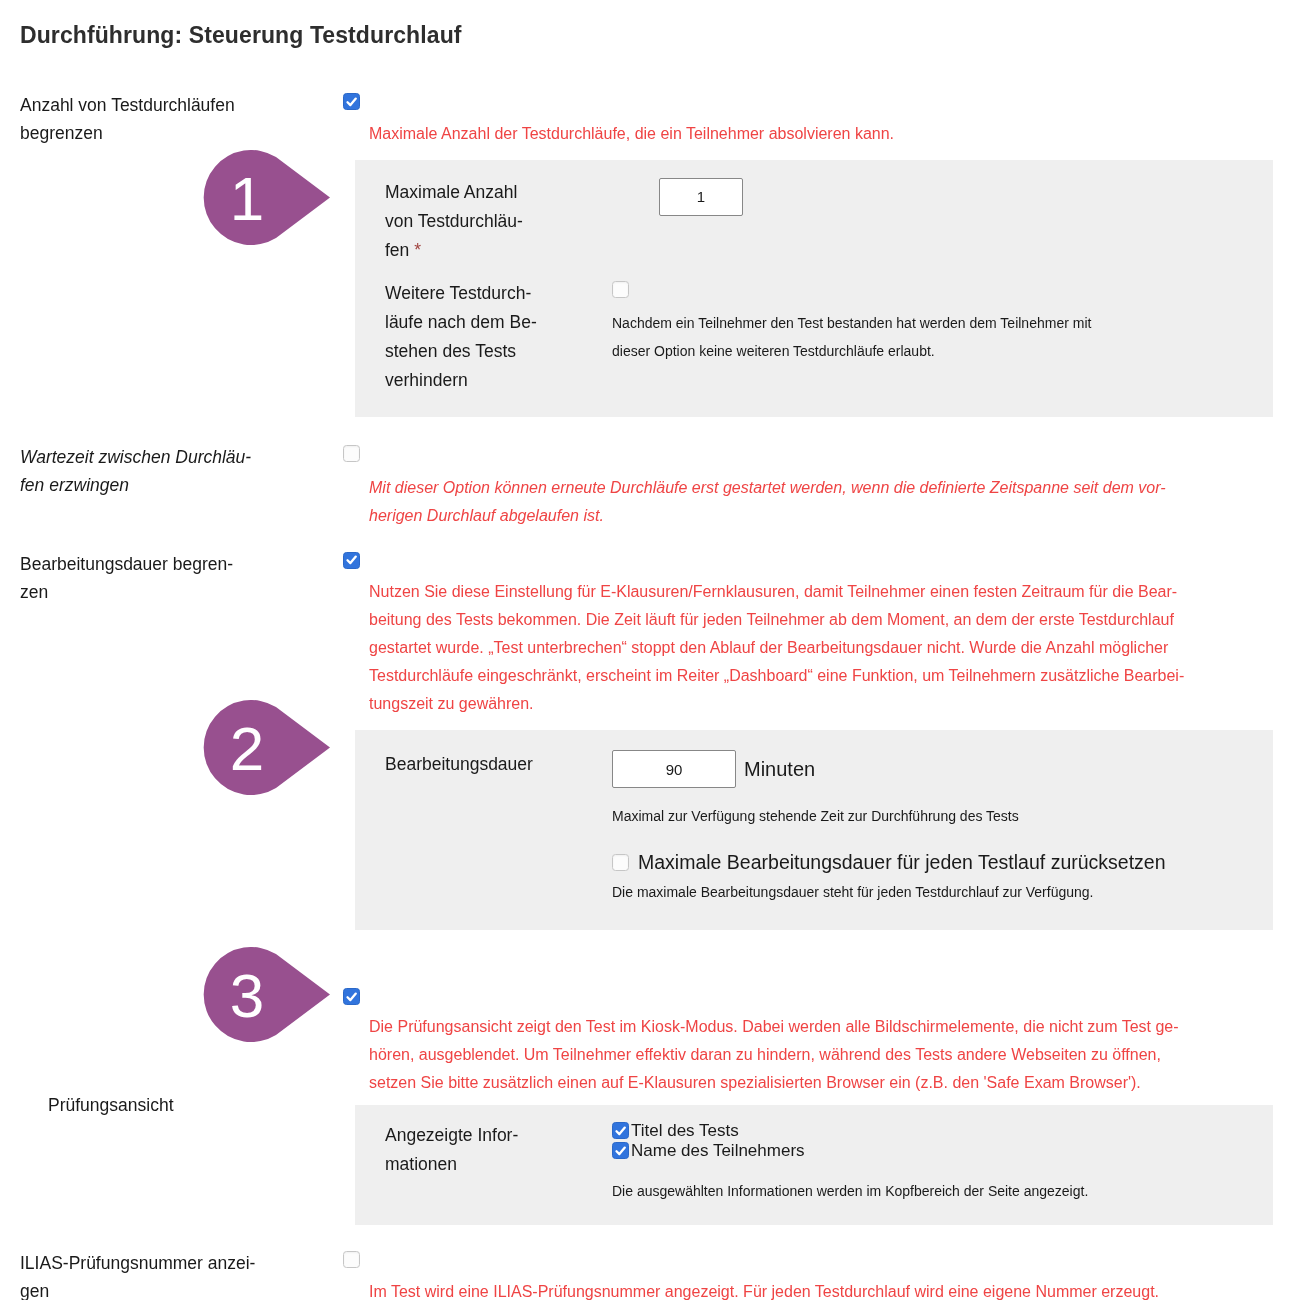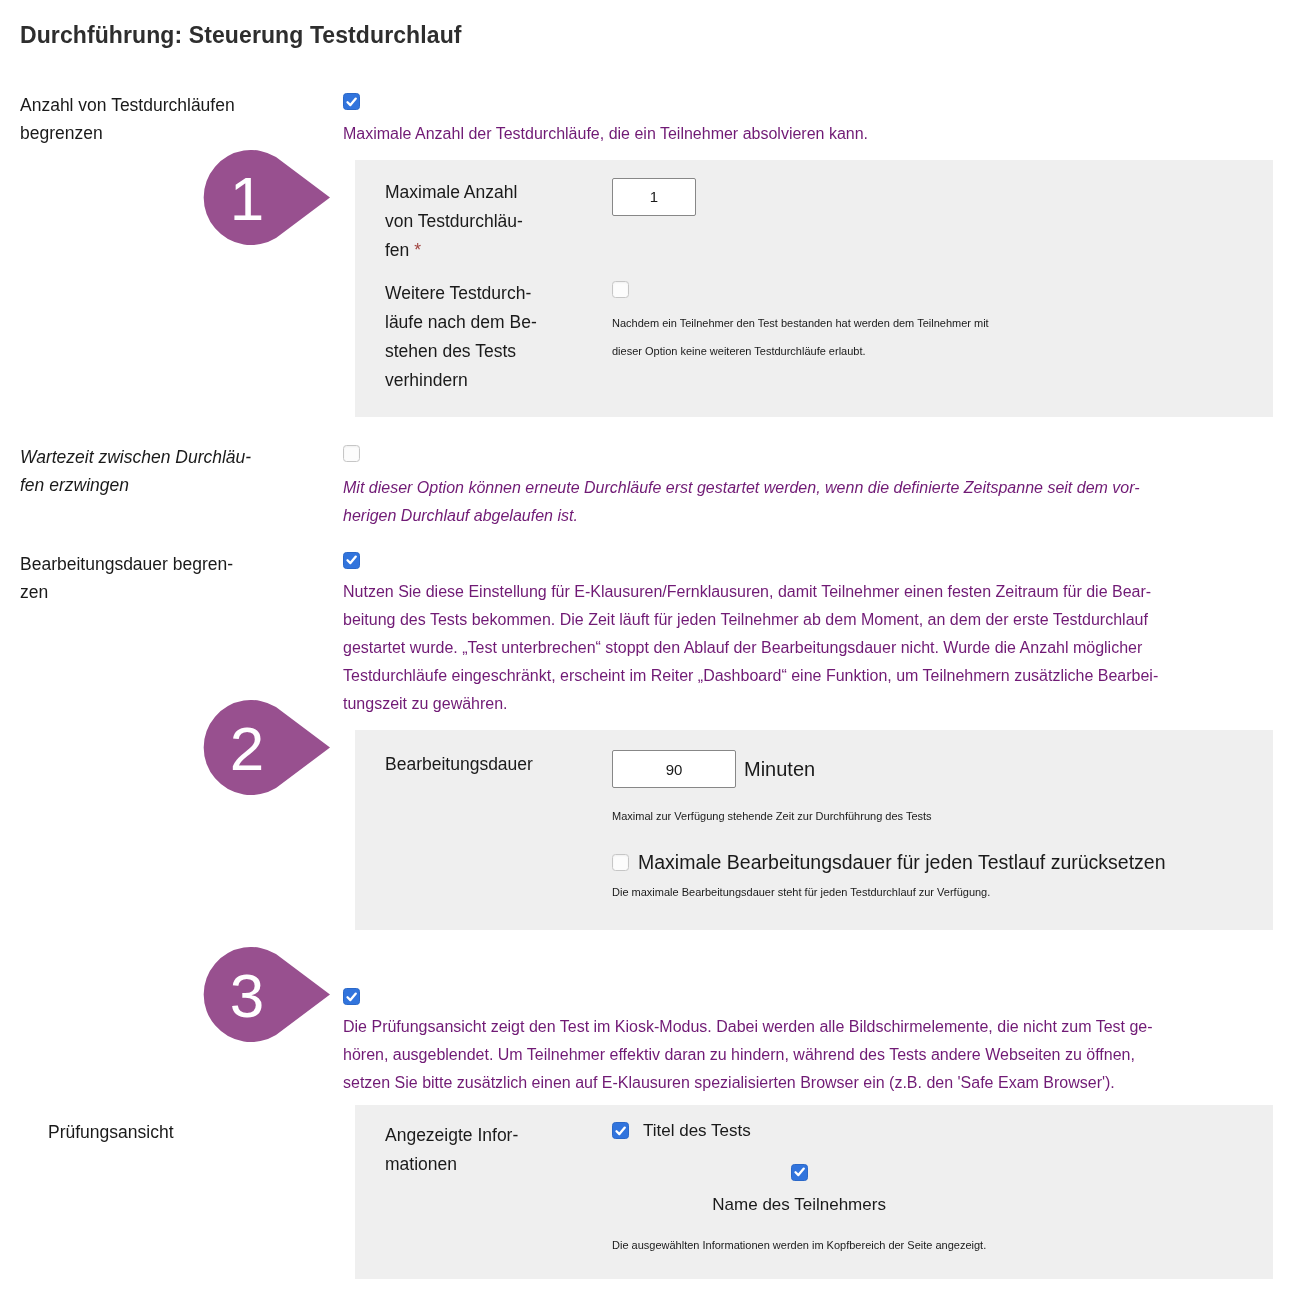--- a/index.html
+++ b/index.html
@@ -32,21 +32,21 @@
     box-shadow: inset 0 1px 2px rgba(0,0,0,0.05);
     display: inline-flex; align-items: center; justify-content: center;
     flex: none; margin-top: 2px; cursor: pointer;
   }
   .cb .check-icon { display: none; }
   .cb.checked { background: #3174dd; border-color: #2b68c8; box-shadow: none; }
   .cb.checked .check-icon { display: block; }
 
   .desc {
     font-size: 16px; line-height: 28px; white-space: pre-line;
-    margin-top: 8px; color: #701a75;
+    margin-top: 8px; color: #ef4444; margin-left: 26px;
   }
 
   
   .panel {
     background: #efefef; width: 918px;
     margin-left: 12px; margin-top: 12px;
     position: relative;
   }
   .panel.p1 { padding: 18px 25px 22px 30px; }
   .panel.p2 { padding: 20px 25px 24px 30px; }
@@ -59,28 +59,28 @@
   .req-mark { color: #a0433f; }
   .num-input {
     height: 38px; border: 1px solid #878787; border-radius: 2px;
     background: #fff; color: #1a1a1a; text-align: center;
     font-size: 15px; font-family: "Liberation Sans", sans-serif;
     padding: 0 6px;
   }
   .w-small { width: 84px; }
   .w-mid   { width: 124px; }
   .suffix { font-size: 20px; margin-left: 8px; line-height: 38px; }
-  .panel-desc { font-size: 11px; line-height: 28px; white-space: pre-line; }
+  .panel-desc { font-size: 14px; line-height: 28px; white-space: pre-line; }
   .col-indent { margin-left: 227px; }
 
   .reset-row { display: flex; align-items: center; gap: 9px; margin-top: 20px; }
   .reset-label { font-size: 19.5px; line-height: 24px; }
 
-  .option-row { display: flex; align-items: center; gap: 14px; font-size: 17px; }
-  .option-row + .option-row { margin-top: 23px; flex-direction: column; }
+  .option-row { display: flex; align-items: center; gap: 2px; font-size: 17px; }
+  .option-row + .option-row { margin-top: 0; }
 
   
   .marker { position: absolute; width: 130px; height: 95px; pointer-events: none; }
   .marker text {
     font-family: "Liberation Sans", sans-serif;
     font-size: 62px; fill: #ffffff; font-weight: 400;
   }
   .marker.m1 { left: -153px; top: -10px; }
   .marker.m2 { left: -153px; top: -30px; }
   .marker.m3 { left: -141px; top: -39px; }
@@ -105,21 +105,21 @@
       </span>
       <div class="desc">Maximale Anzahl der Testdurchläufe, die ein Teilnehmer absolvieren kann.</div>
 
       <div class="panel p1">
         <div class="marker m1">
           <svg width="130" height="95" viewBox="0 0 130 95">
             <path d="M128,47.5 L74,7 A47.5,47.5 0 1,0 74,88 Z" fill="#98508f"></path>
             <text x="45" y="70" text-anchor="middle">1</text>
           </svg>
         </div>
-        <div class="panel-row" style="margin-bottom:14px;">
+        <div class="panel-row" style="margin-bottom:14px;gap:47px;">
           <div class="panel-label"><span>Maximale Anzahl
 von Testdurchläu-
 fen</span> <span class="req-mark">*</span></div>
           <div>
             <input class="num-input w-small" type="text" value="1" style="">
           </div>
         </div>
         <div class="panel-row">
           <div class="panel-label">Weitere Testdurch-
 läufe nach dem Be-

